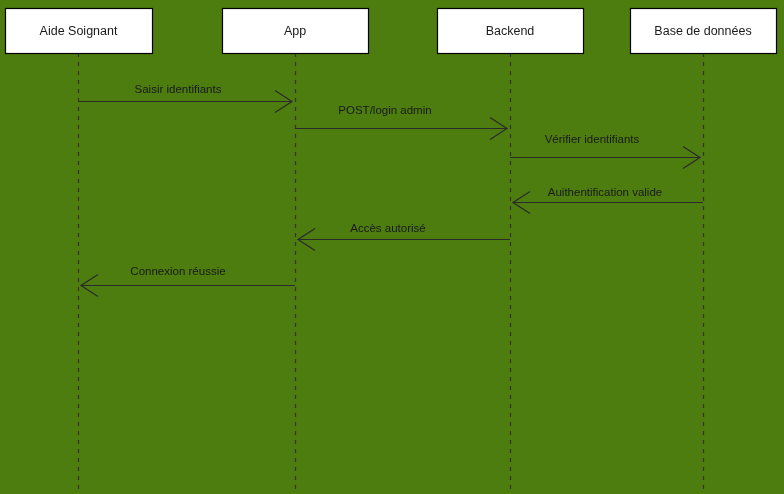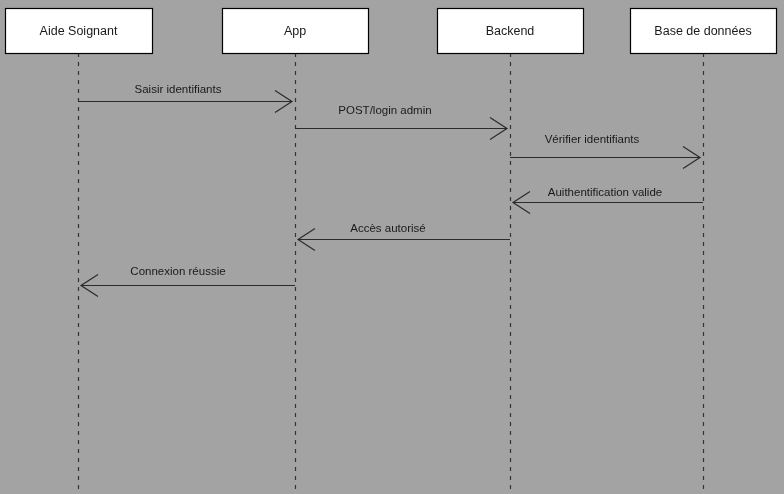--- a/index.html
+++ b/index.html
@@ -8,21 +8,21 @@
     background: #ffffff;
   }
   body {
     font-family: "Liberation Sans", sans-serif;
     -webkit-font-smoothing: antialiased;
   }
   #diagram-root {
     position: relative;
     width: 784px;
     height: 494px;
-    background: #a3a3a3;
+    background: #4d7c0f;
     overflow: hidden;
   }
   #diagram-svg {
     position: absolute;
     left: 0;
     top: 0;
     display: block;
   }
   .participant-box {
     fill: #ffffff;

